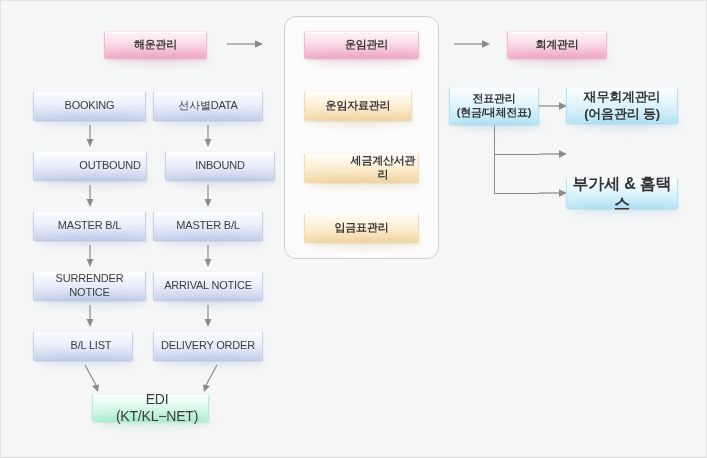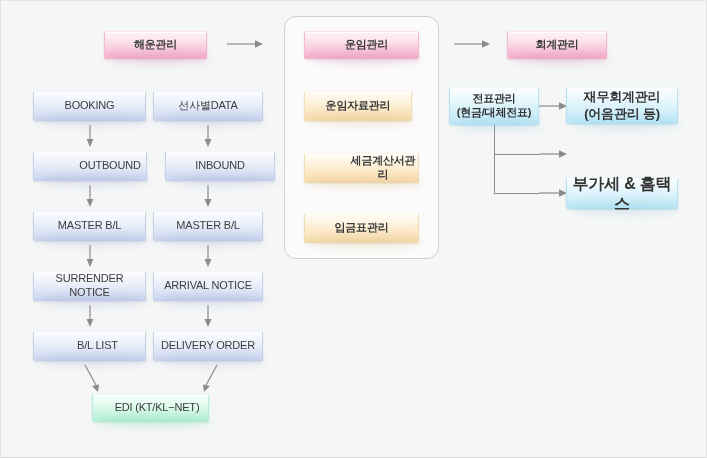--- a/index.html
+++ b/index.html
@@ -124,21 +124,21 @@
 
   <svg class="arrow-svg" style="left:226px; top:37px; width:36px; height:12px;" viewBox="0 0 36 12">
     <line x1="0" y1="6" x2="28" y2="6" stroke="#8b8b8b" stroke-width="1.2"></line>
     <polygon points="28,2.2 36,6 28,9.8" fill="#8b8b8b"></polygon>
   </svg>
 
   <div class="node blue" style="left:32px; top:90px; width:113px; height:30px;">BOOKING</div>
   <div class="node blue" style="left:32px; top:150px; width:114px; height:30px;padding-left:40px;">OUTBOUND</div>
   <div class="node blue" style="left:32px; top:210px; width:113px; height:30px;">MASTER B/L</div>
   <div class="node blue" style="left:32px; top:270px; width:113px; height:30px;">SURRENDER NOTICE</div>
-  <div class="node blue" style="left:32px; top:330px; width:113px; height:30px;padding-left:16px;">B/L LIST</div>
+  <div class="node blue" style="left:32px; top:330px; width:100px; height:30px;padding-left:16px;">B/L LIST</div>
 
   <div class="node blue" style="left:152px; top:90px; width:110px; height:30px;">선사별DATA</div>
   <div class="node blue" style="left:152px; top:150px; width:110px; height:30px;margin-left:12px;">INBOUND</div>
   <div class="node blue" style="left:152px; top:210px; width:110px; height:30px;">MASTER B/L</div>
   <div class="node blue" style="left:152px; top:270px; width:110px; height:30px;">ARRIVAL NOTICE</div>
   <div class="node blue" style="left:152px; top:330px; width:110px; height:30px;">DELIVERY ORDER</div>
 
   <svg class="arrow-svg" style="left:84px; top:124px; width:10px; height:22px;" viewBox="0 0 10 22">
     <line x1="5" y1="0" x2="5" y2="15" stroke="#8b8b8b" stroke-width="1.2"></line>
     <polygon points="1.6,14 8.4,14 5,22" fill="#8b8b8b"></polygon>
@@ -175,21 +175,21 @@
 
   <svg class="arrow-svg" style="left:80px; top:364px; width:24px; height:28px;" viewBox="0 0 24 28">
     <line x1="4" y1="0" x2="16" y2="22" stroke="#8b8b8b" stroke-width="1.2"></line>
     <polygon points="11,21 18,19.5 17,27" fill="#8b8b8b"></polygon>
   </svg>
   <svg class="arrow-svg" style="left:196px; top:364px; width:24px; height:28px;" viewBox="0 0 24 28">
     <line x1="20" y1="0" x2="8" y2="22" stroke="#8b8b8b" stroke-width="1.2"></line>
     <polygon points="13,21 6,19.5 7,27" fill="#8b8b8b"></polygon>
   </svg>
 
-  <div class="node mint" style="left:91px; top:393px; width:117px; height:28px; font-size:11px;padding-left:13px;">EDI (KT/KL−NET)</div>
+  <div class="node mint" style="left:91px; top:393px; width:117px; height:28px; font-size:14px;padding-left:13px;">EDI (KT/KL−NET)</div>
 
   <div id="fare-group" style="left:283px; top:15px; width:155px; height:243px;"></div>
 
   <div class="node pink" style="left:303px; top:30px; width:115px; height:28px;padding-left:10px;">운임관리</div>
   <div class="node orange" style="left:303px; top:90px; width:108px; height:30px;">운임자료관리</div>
   <div class="node orange" style="left:303px; top:152px; width:115px; height:30px;padding-left:43px;">세금계산서관리</div>
   <div class="node orange" style="left:303px; top:212px; width:115px; height:30px;">입금표관리</div>
 
   <svg class="arrow-svg" style="left:453px; top:37px; width:36px; height:12px;" viewBox="0 0 36 12">
     <line x1="0" y1="6" x2="28" y2="6" stroke="#8b8b8b" stroke-width="1.2"></line>

